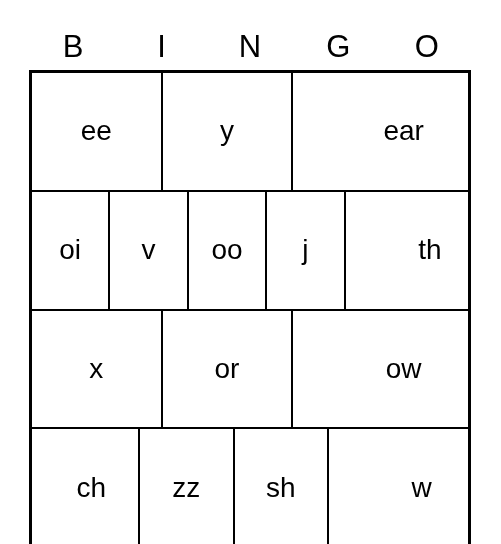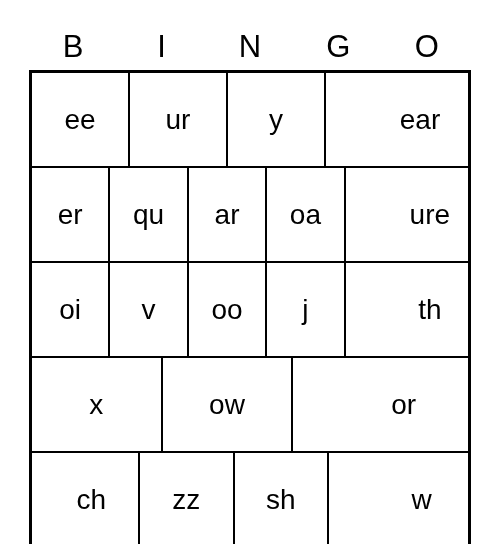--- a/index.html
+++ b/index.html
@@ -90,45 +90,37 @@
     <div class="header-cell">I</div>
     <div class="header-cell">N</div>
     <div class="header-cell">G</div>
     <div class="header-cell">O</div>
   </div>
 
   <div class="grid">
 
     <div class="grid-row">
       <div class="grid-cell">ee</div>
-      <div class="grid-cell">ur</div>
       <div class="grid-cell">y</div>
       <div class="grid-cell">ear</div>
     </div>
 
-    <div class="grid-row">
-      <div class="grid-cell">er</div>
-      <div class="grid-cell">qu</div>
-      <div class="grid-cell">ar</div>
-      <div class="grid-cell">oa</div>
-      <div class="grid-cell">ure</div>
-    </div>
 
     <div class="grid-row">
       <div class="grid-cell">oi</div>
       <div class="grid-cell">v</div>
       <div class="grid-cell">oo</div>
       <div class="grid-cell">j</div>
       <div class="grid-cell">th</div>
     </div>
 
     <div class="grid-row">
       <div class="grid-cell">x</div>
+      <div class="grid-cell">or</div>
       <div class="grid-cell">ow</div>
-      <div class="grid-cell">or</div>
     </div>
 
     <div class="grid-row">
       <div class="grid-cell">ch</div>
       <div class="grid-cell">zz</div>
       <div class="grid-cell">sh</div>
       <div class="grid-cell">w</div>
     </div>
 
   </div>

